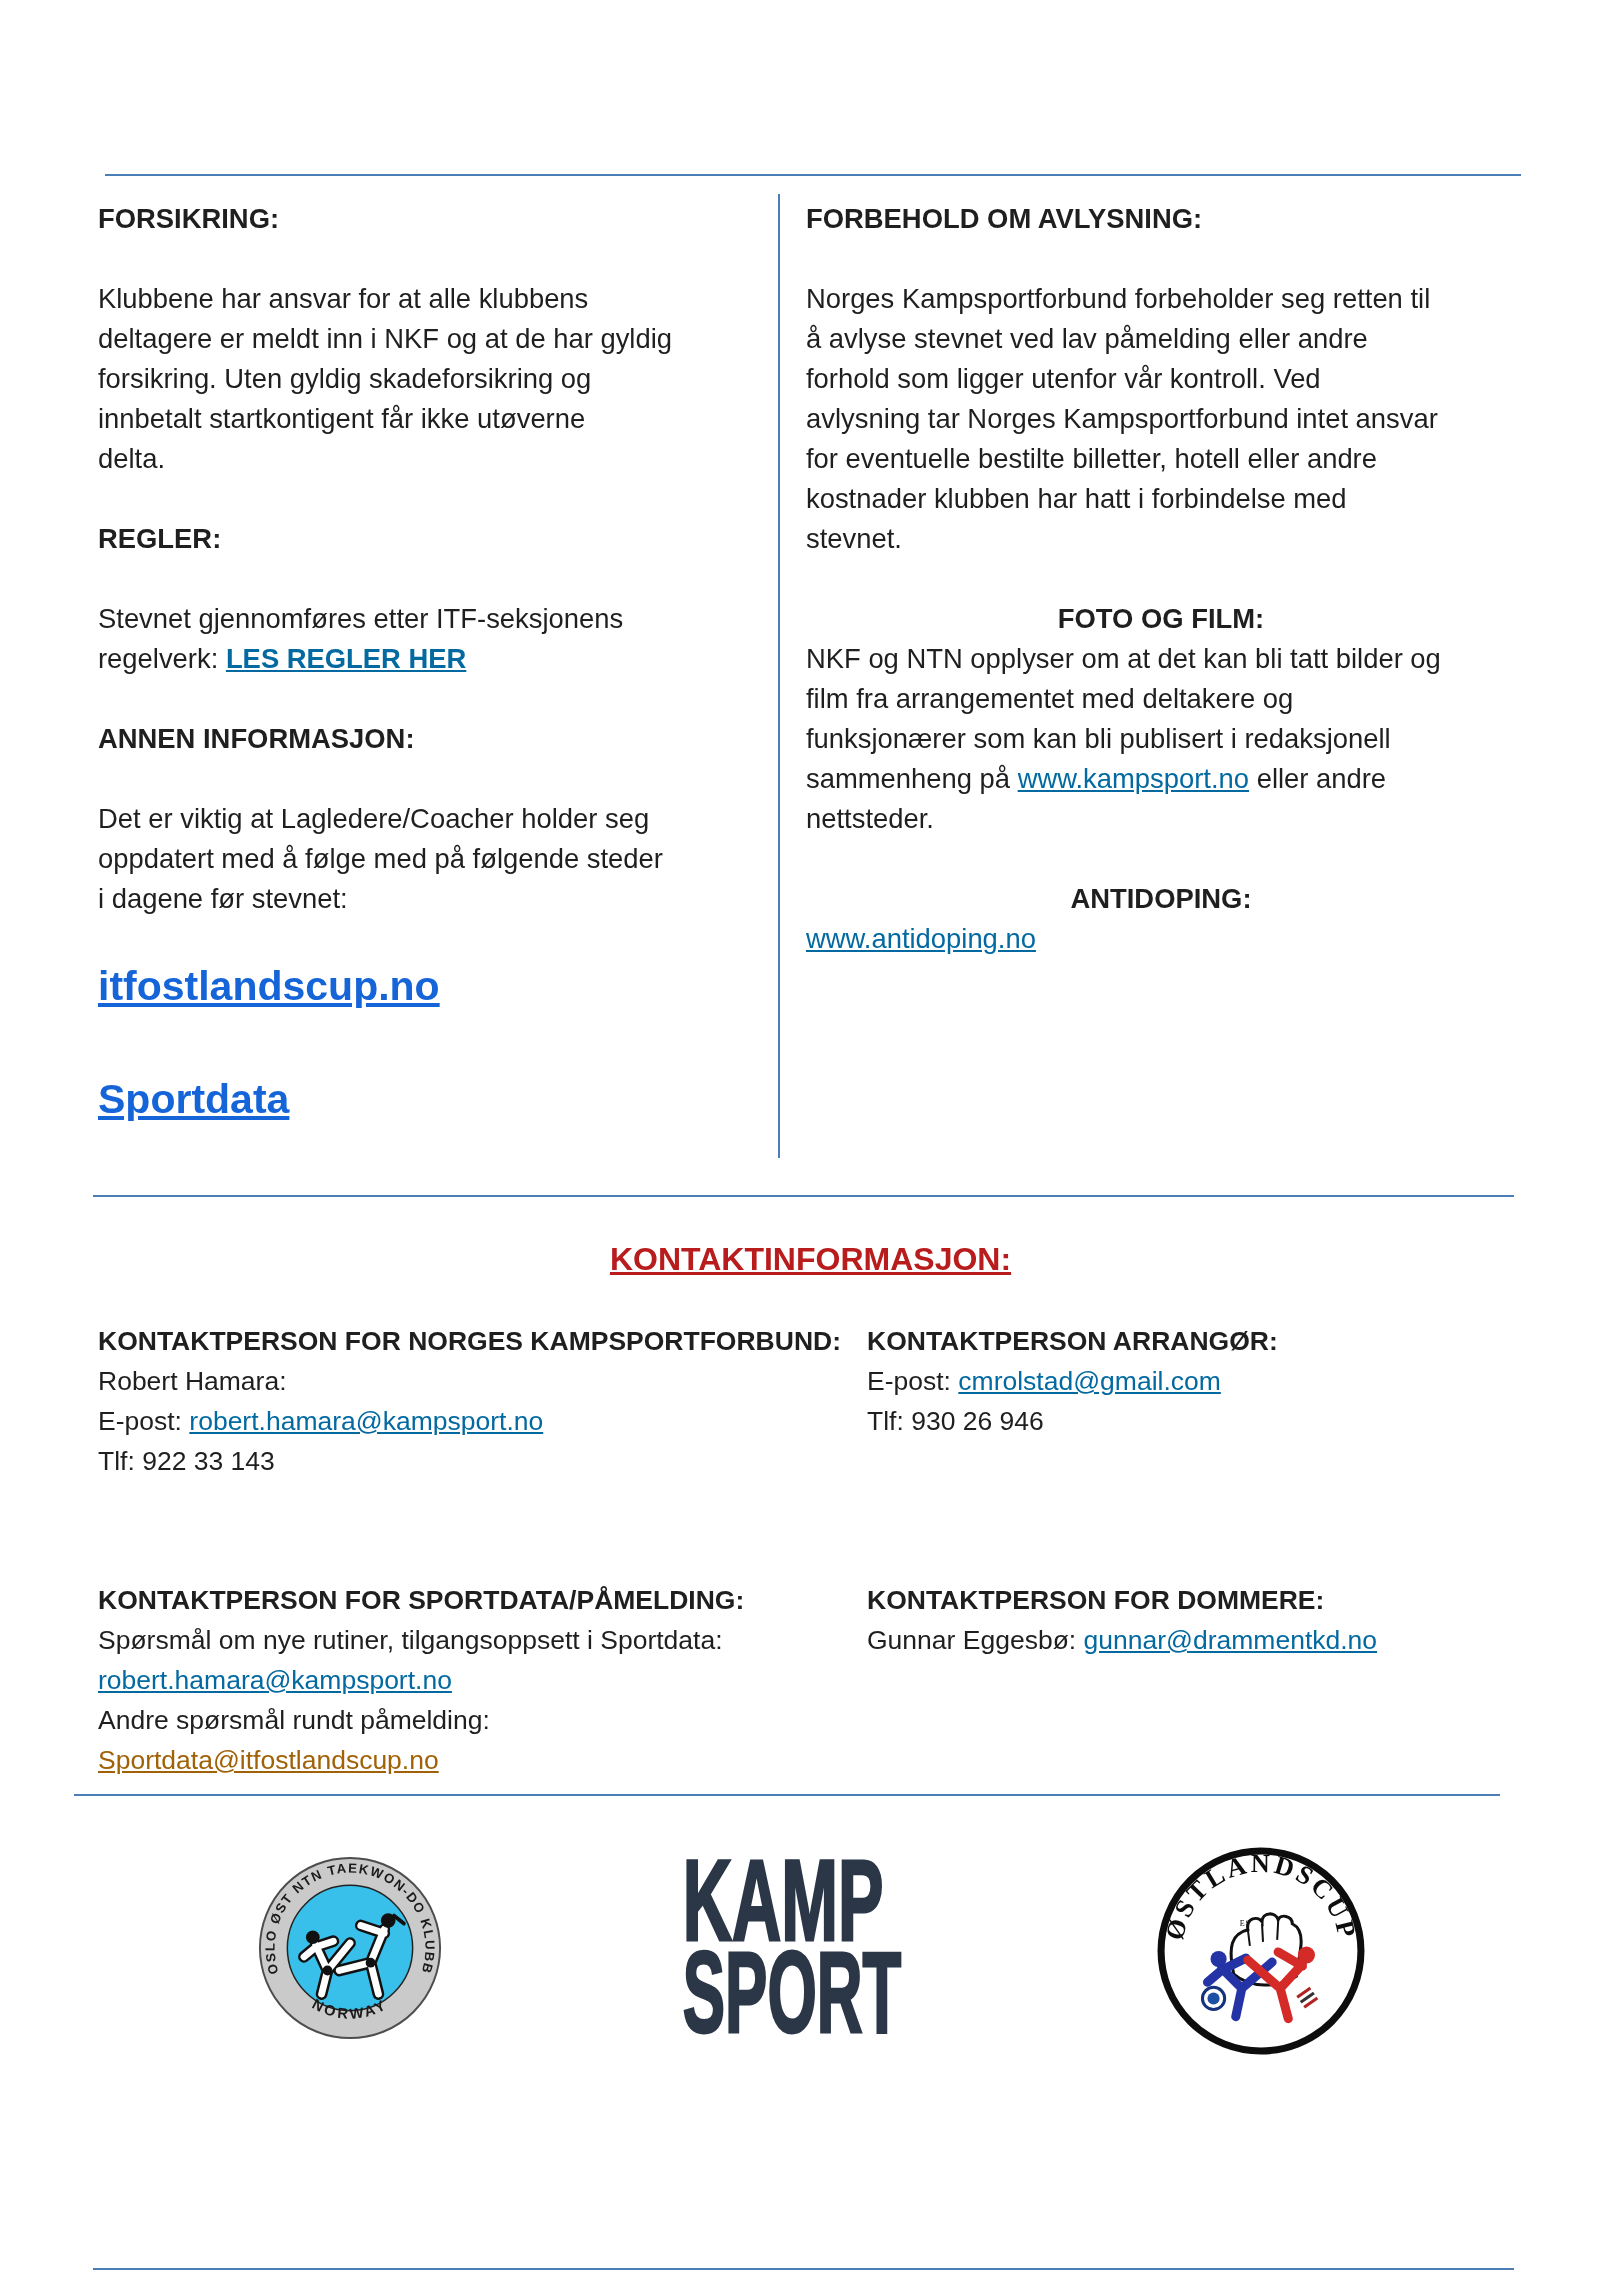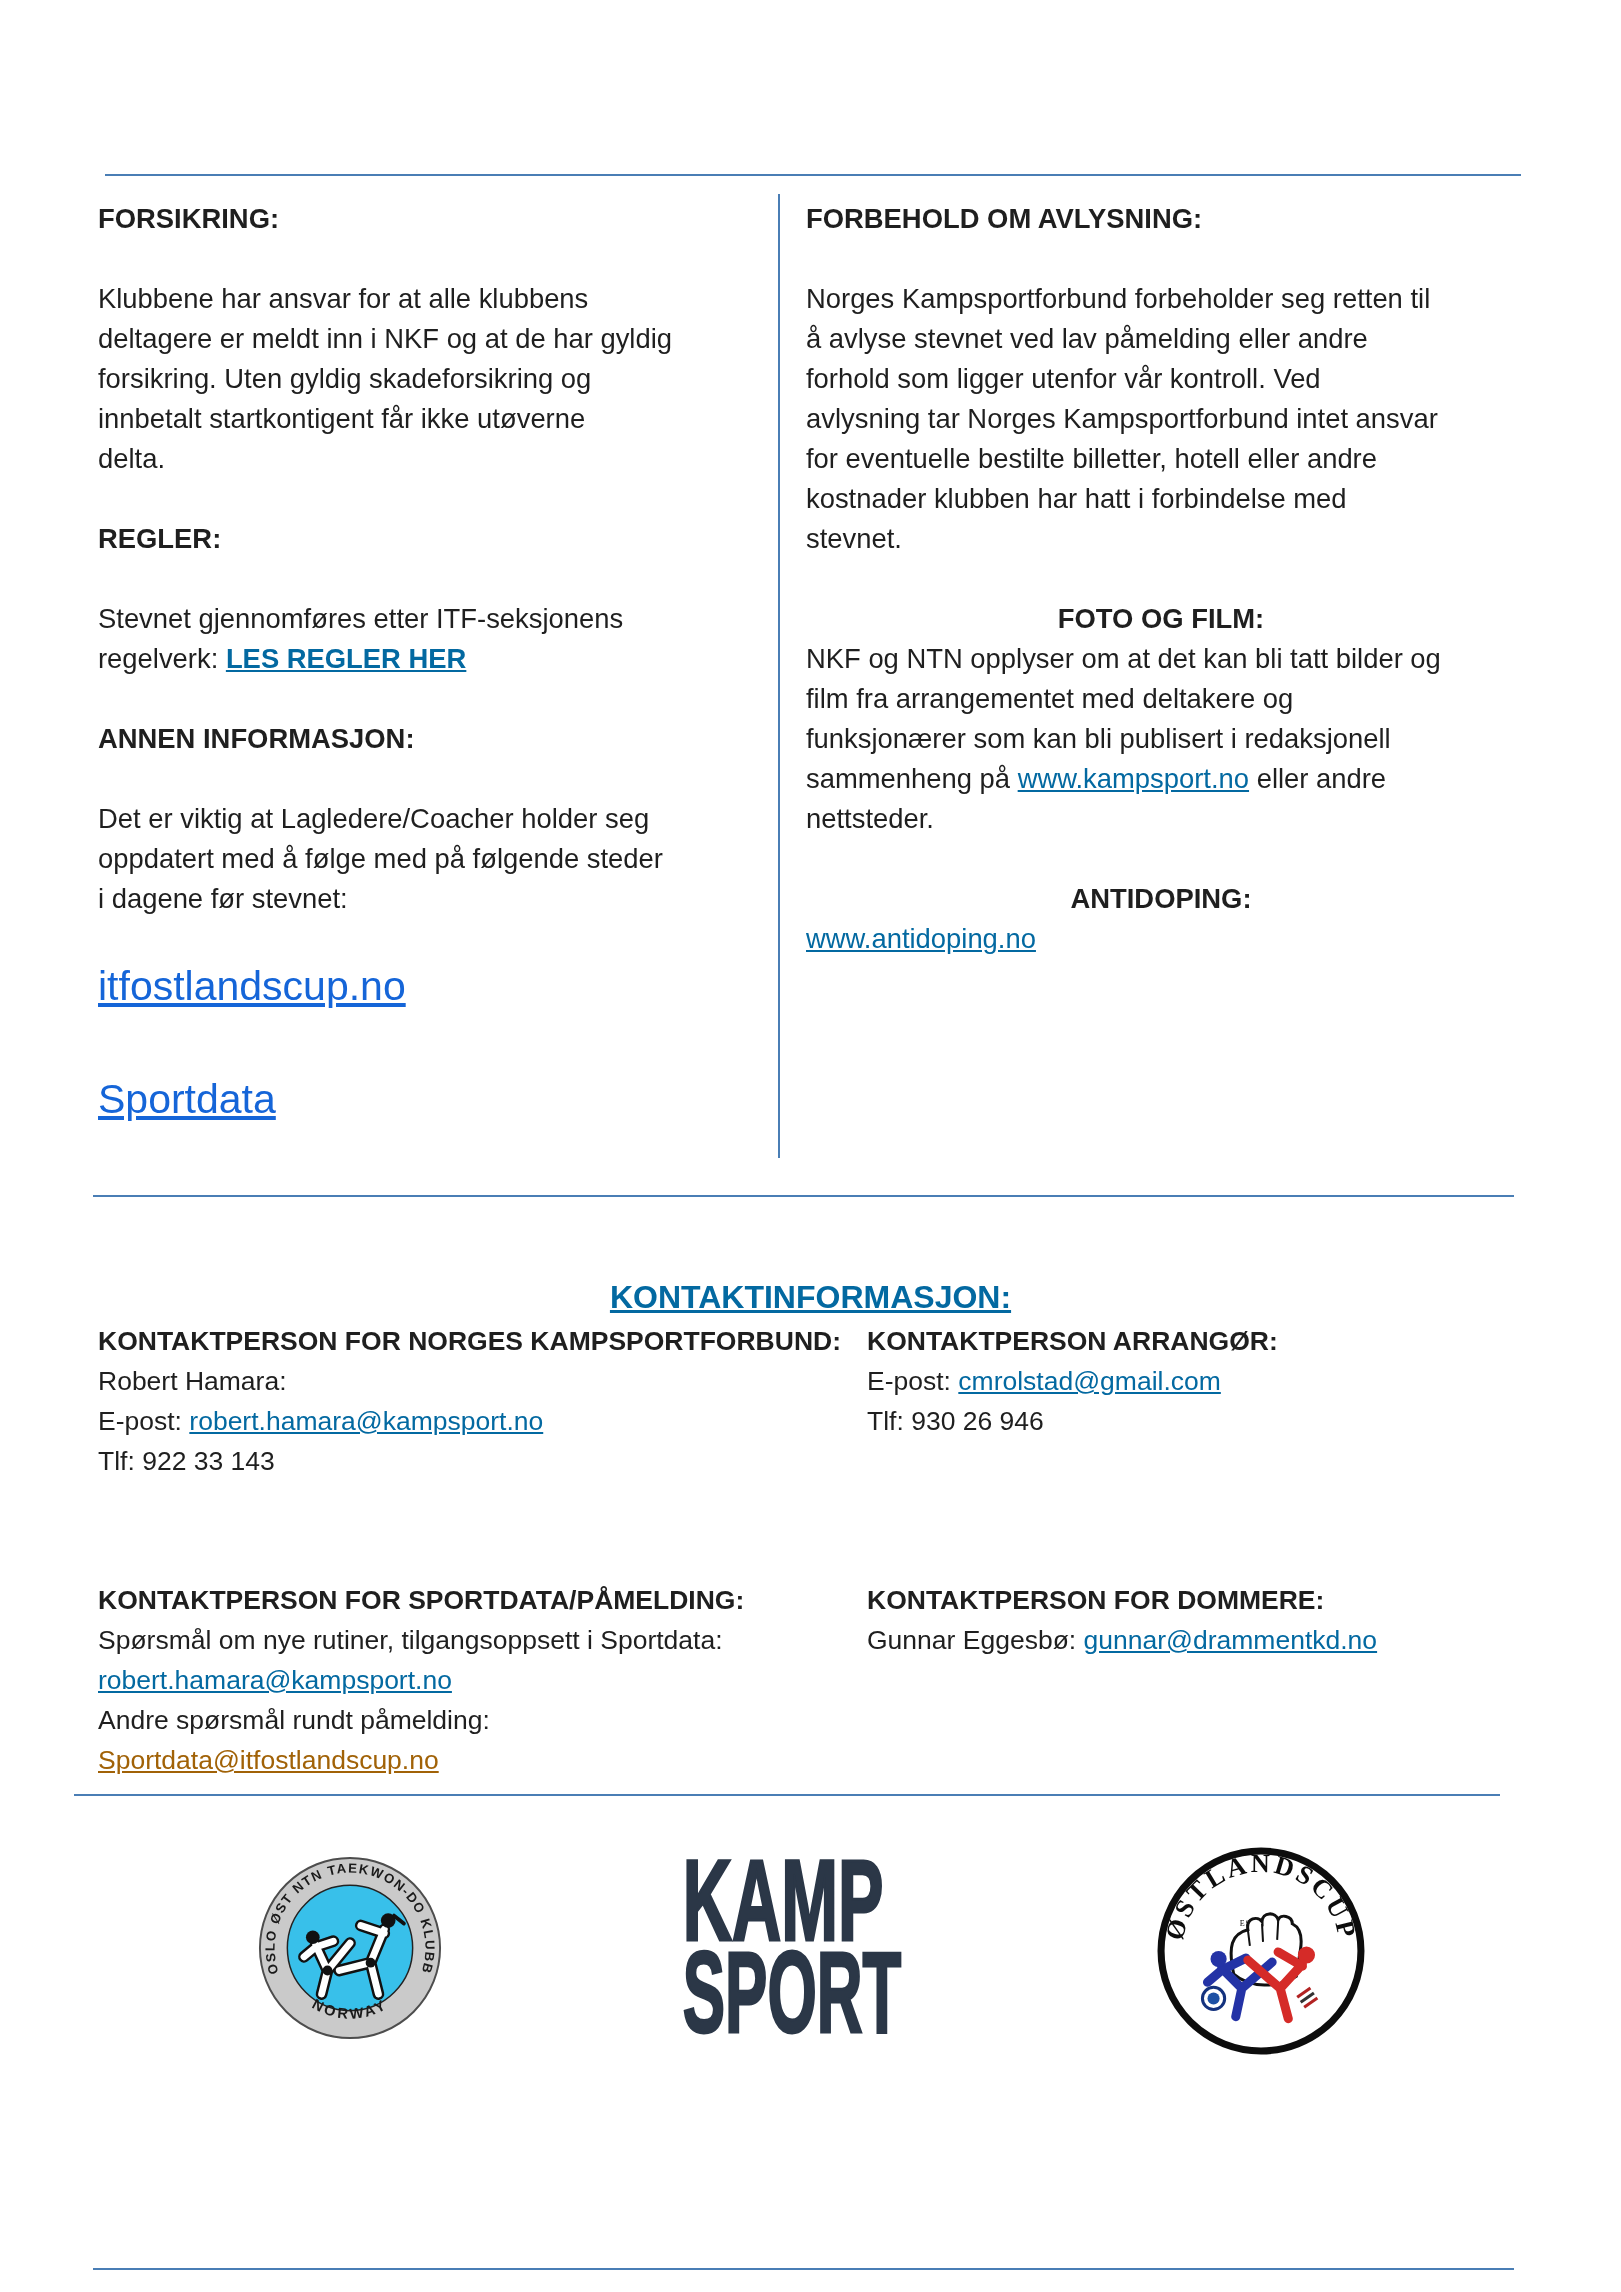--- a/index.html
+++ b/index.html
@@ -14,29 +14,29 @@
   .rule{position:absolute;height:2px;background:#4a7eb5;}
   .vrule{position:absolute;width:2px;background:#4a7eb5;}
   .col{position:absolute;font-size:27.4px;line-height:40px;}
   .col p{margin:0 0 40px 0;white-space:pre-line;}
   .h{font-weight:bold;margin:0 0 40px 0;}
   .h.tight{margin-bottom:0;text-align:center;}
   a, .link{color:#0369a1;text-decoration:underline;cursor:pointer;}
   .link-bold{font-weight:bold;}
   .biglink{
     display:inline-block;
-    font-size:41px;line-height:49px;font-weight:normal;
+    font-size:41px;line-height:49px;font-weight:bold;
     color:#1565d8;text-decoration:underline;
   }
   .biglink-wrap1{margin:43px 0 0 0;}
   .biglink-wrap2{margin:64px 0 0 0;}
   .contact-heading{
-    position:absolute;left:0;top:1279px;width:1621px;
+    position:absolute;left:0;top:1241px;width:1621px;
     text-align:center;font-size:32px;font-weight:bold;
-    text-decoration:underline;color:#0369a1;
+    text-decoration:underline;color:#b91c1c;
   }
   .contact-block{position:absolute;font-size:26.5px;line-height:40px;}
   .contact-block .bh{font-weight:bold;}
   .cline{white-space:pre;}
   .logo{position:absolute;}
   .darklink{color:#a16207;}
   svg text{user-select:none;}
 </style>
 </head>
 <body>

